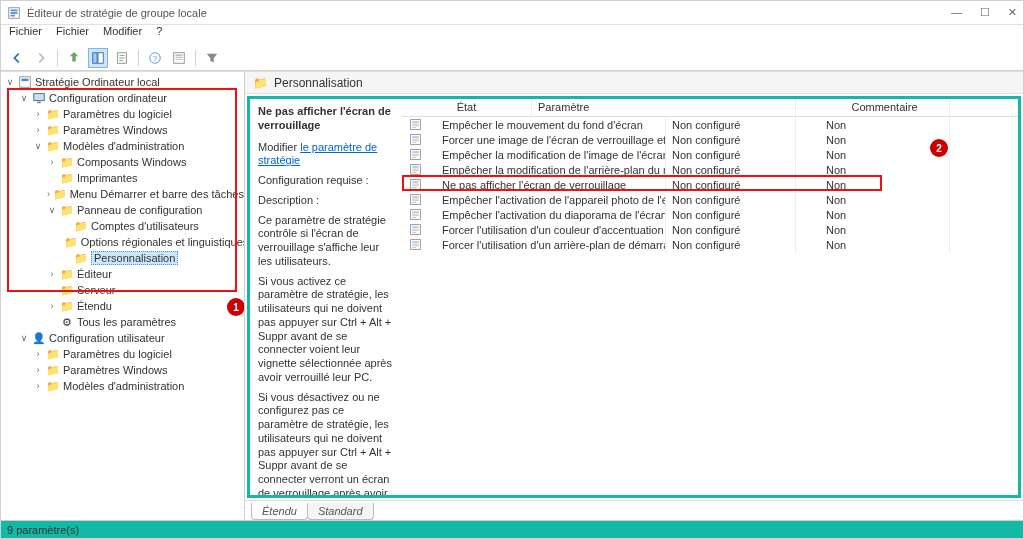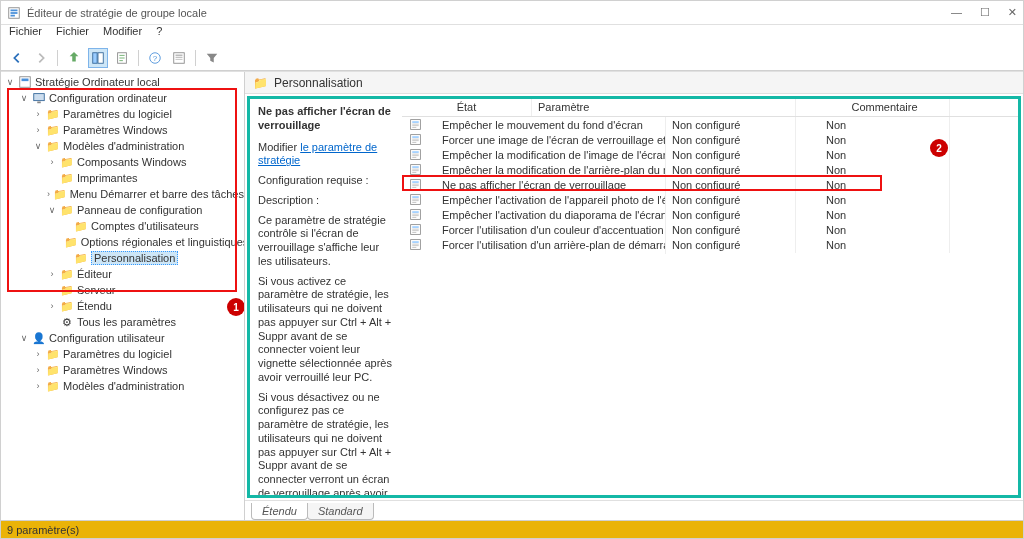--- a/index.html
+++ b/index.html
@@ -212,21 +212,21 @@
   }
   .tabs .tab.active { background: #fff; }
   
   .statusbar {
     height: 18px;
     border-top: 1px solid #d0d0d0;
     display: flex; align-items: center;
     padding: 0 6px;
     font-size: 11px;
     color: #333;
-    background: #eab308;
+    background: #14b8a6;
   }
 </style>
 </head>
 <body>
 
 <div class="titlebar">
   <span class="title-icon">
     <svg viewBox="0 0 16 16">
         <rect x="2" y="2" width="12" height="12" fill="#fff" stroke="#888"></rect>
         <rect x="4" y="4" width="8" height="2" fill="#4a90d9"></rect>

